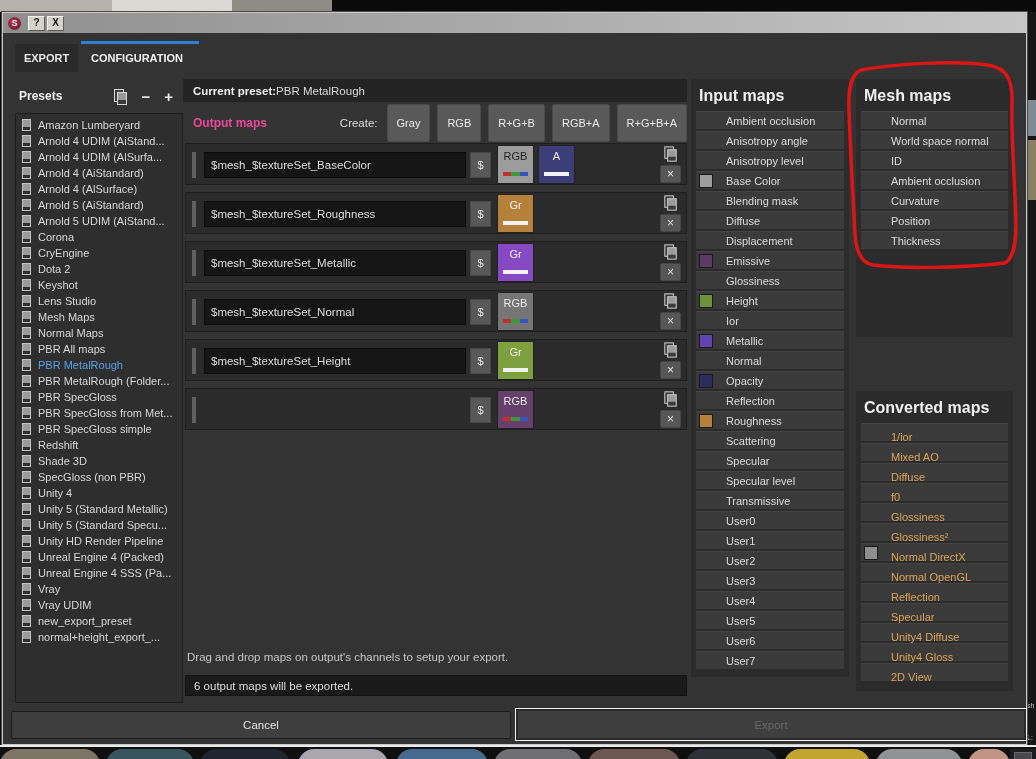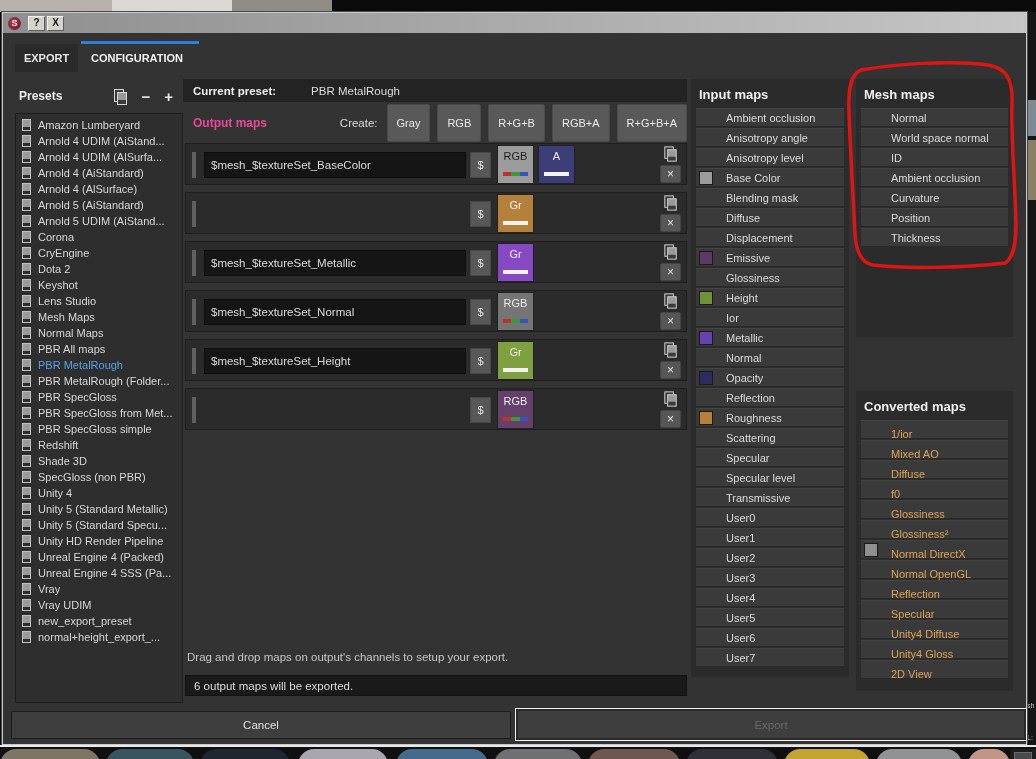--- a/index.html
+++ b/index.html
@@ -43,21 +43,21 @@
   .copy-icon::before { content:""; position:absolute; left:0; top:0; width:8px; height:11px; border:1px solid #d8d8d8; background:#3a3a3a; }
   .copy-icon::after { content:""; position:absolute; left:3px; top:3px; width:8px; height:11px; border:1px solid #d8d8d8; background:#3a3a3a;
       box-shadow: inset 0 2px 0 -1px #9a9a9a, inset 0 5px 0 -1px #9a9a9a, inset 0 8px 0 -1px #9a9a9a; }
   .presets-list { position:absolute; left:12px; top:100px; width:168px; height:590px; background:#2e2e2e; border:1px solid #1d1d1d; overflow:hidden; padding:3px 0 0 4px; }
   .preset-item { display:flex; align-items:center; height:16px; font-size:11px; color:#d8d8d8; white-space:nowrap; }
   .preset-item.selected .plabel { color:#58a0e8; }
   .page-icon { width:9px; height:12px; border:1px solid #c4c4c4; background:#2e2e2e; margin:0 7px 0 2px; flex:none;
       box-shadow: inset 0 3px 0 -2px #9a9a9a, inset 0 6px 0 -2px #9a9a9a, inset 0 9px 0 -2px #9a9a9a; }
 
   
-  .current-preset-bar { position:absolute; left:180px; top:66px; width:504px; height:23px; background:#232323; display:flex; align-items:center; padding-left:10px; font-size:11.5px;gap:35px; }
+  .current-preset-bar { position:absolute; left:180px; top:66px; width:504px; height:23px; background:#232323; display:flex; align-items:center; padding-left:10px; font-size:11.5px; }
   .current-preset-bar .lbl { color:#f0f0f0; font-weight:bold; }
   .current-preset-bar .val { color:#dcdcdc; }
   .outmaps-header { position:absolute; left:180px; top:96px; width:504px; height:28px; display:flex; align-items:center; }
   .outmaps-title { color:#ec4899; font-weight:bold; font-size:12px; padding-left:10px; }
   .create-group { margin-left:auto; display:flex; align-items:center; gap:7px; }
   .create-label { color:#dcdcdc; font-size:11.5px; margin-right:2px; }
   .create-btn { background:#595959; color:#ececec; font-size:11px; padding:12px 9px; border-radius:2px; border:1px solid #4a4a4a; }
   .rows { position:absolute; left:182px; top:130px; width:502px; }
   .out-row { position:relative; height:42px; margin-bottom:7px; background:#2b2b2b; border:1px solid #1f1f1f; }
   .grip { position:absolute; left:6px; top:8px; width:4px; height:26px; background:#606060; }
@@ -71,21 +71,21 @@
   .row-del { width:21px; height:18px; background:#565656; border:1px solid #454545; border-radius:2px; color:#e6e6e6; font-size:12px; display:flex; align-items:center; justify-content:center; line-height:1; }
 
   .hint-text { position:absolute; left:184px; top:638px; color:#c6c6c6; font-size:11.5px; }
   .status-bar { position:absolute; left:182px; top:662px; width:502px; height:21px; background:#1a1a1a; border:1px solid #121212; display:flex; align-items:center; padding-left:8px; color:#dcdcdc; font-size:11.5px; }
 
   
   .panel { position:absolute; background:#2b2b2b; }
   .panel-input { left:688px; top:66px; width:158px; height:598px; }
   .panel-mesh  { left:853px; top:66px; width:157px; height:258px; }
   .panel-conv  { left:853px; top:378px; width:157px; height:300px; }
-  .panel-title { color:#f0f0f0; font-weight:bold; font-size:13px; padding:8px 0 6px 8px; }
+  .panel-title { color:#f0f0f0; font-weight:bold; font-size:16px; padding:8px 0 6px 8px; }
   .map-item { position:relative; height:19px; margin:0 5px 1px 5px; background:#3a3a3a; border-top:1px solid #444444; border-bottom:1px solid #2a2a2a; display:flex; align-items:center; }
   .map-item .swatch { position:absolute; left:3px; top:2px; width:14px; height:14px; border:1px solid #1a1a1a; }
   .map-item .mlabel { margin-left:30px; font-size:11px; color:#dcdcdc; white-space:nowrap; }
   .map-item .mlabel.conv { color:#dca356;margin-top:9px; }
 
   
   .cancel-btn { position:absolute; left:8px; top:698px; width:500px; height:28px; background:#3e3e3e; border:1px solid #1c1c1c; border-radius:2px; color:#e2e2e2; font-size:11.5px; display:flex; align-items:center; justify-content:center; }
   .export-wrap { position:absolute; left:512px; top:695px; width:512px; height:33px; border:1px solid #f2f2f2; background:#2a2a2a; padding:2px; }
   .export-btn { width:100%; height:100%; background:#3e3e3e; color:#686868; font-size:11.5px; display:flex; align-items:center; justify-content:center; }
 
@@ -291,20 +291,21 @@
             <div class="chip" style="background: rgb(156, 156, 156); color: rgb(28, 28, 28);">RGB<div class="bar" style="background: linear-gradient(90deg, rgb(192, 48, 48) 0px, rgb(192, 48, 48) 33%, rgb(58, 154, 58) 33%, rgb(58, 154, 58) 66%, rgb(58, 82, 192) 66%, rgb(58, 82, 192) 100%);"></div></div>
             <div class="chip" style="background: rgb(61, 61, 120); color: rgb(236, 236, 236);">A<div class="bar" style="background: rgb(242, 242, 242);"></div></div>
           </div>
           <div class="row-icons">
             <span class="copy-icon row-copy"></span>
             <div class="row-del">×</div>
           </div>
         </div>
         <div class="out-row">
           <div class="grip"></div>
+          <input class="name-input" type="text" value="$mesh_$textureSet_Roughness" style="">
           <div class="dollar-btn">$</div>
           <div class="chips">
             <div class="chip" style="background: rgb(181, 128, 58); color: rgb(242, 242, 242);">Gr<div class="bar" style="background: rgb(242, 242, 242);"></div></div>
           </div>
           <div class="row-icons">
             <span class="copy-icon row-copy"></span>
             <div class="row-del">×</div>
           </div>
         </div>
         <div class="out-row">

